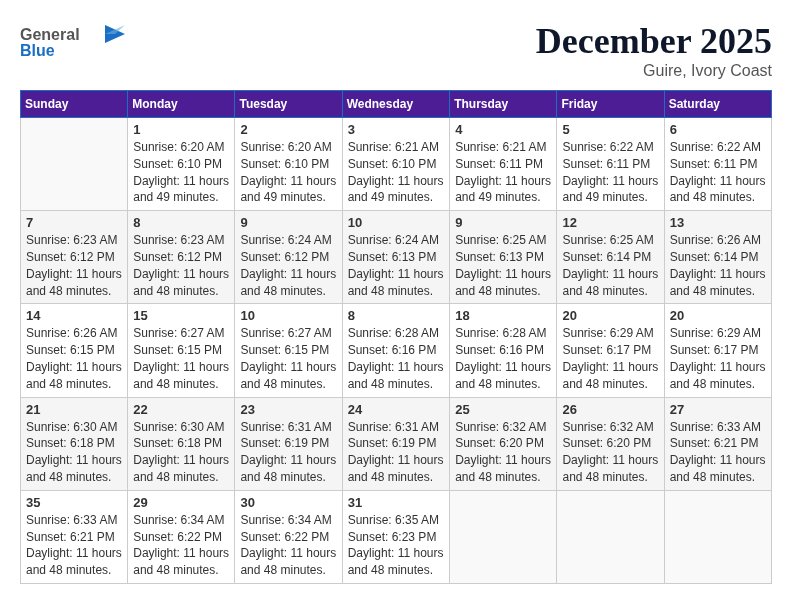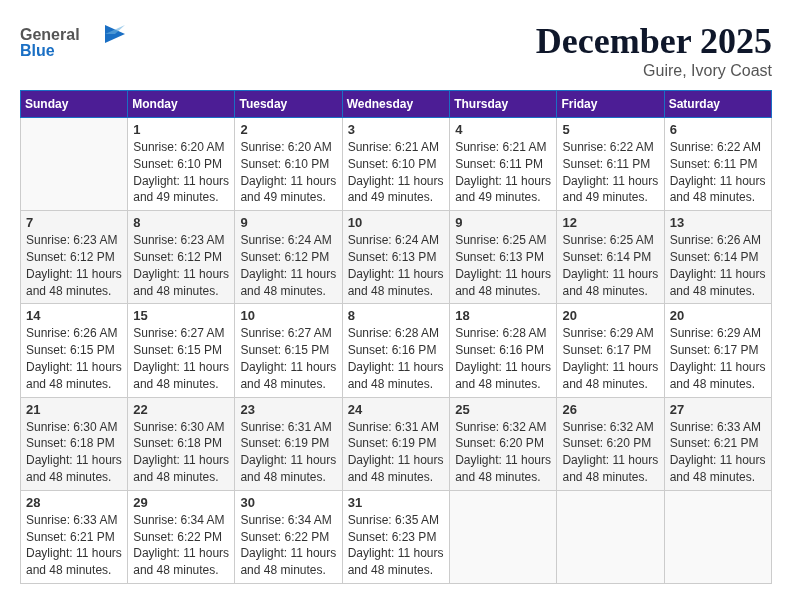--- a/index.html
+++ b/index.html
@@ -222,21 +222,21 @@
           <span class="day-number">26</span>
           <div class="day-info">Sunrise: 6:32 AM<br>Sunset: 6:20 PM<br>Daylight: 11 hours and 48 minutes.</div>
         </td>
         <td>
           <span class="day-number">27</span>
           <div class="day-info">Sunrise: 6:33 AM<br>Sunset: 6:21 PM<br>Daylight: 11 hours and 48 minutes.</div>
         </td>
       </tr>
       <tr>
         <td>
-          <span class="day-number">28</span>
+          <span class="day-number">35</span>
           <div class="day-info">Sunrise: 6:33 AM<br>Sunset: 6:21 PM<br>Daylight: 11 hours and 48 minutes.</div>
         </td>
         <td>
           <span class="day-number">29</span>
           <div class="day-info">Sunrise: 6:34 AM<br>Sunset: 6:22 PM<br>Daylight: 11 hours and 48 minutes.</div>
         </td>
         <td>
           <span class="day-number">30</span>
           <div class="day-info">Sunrise: 6:34 AM<br>Sunset: 6:22 PM<br>Daylight: 11 hours and 48 minutes.</div>
         </td>

